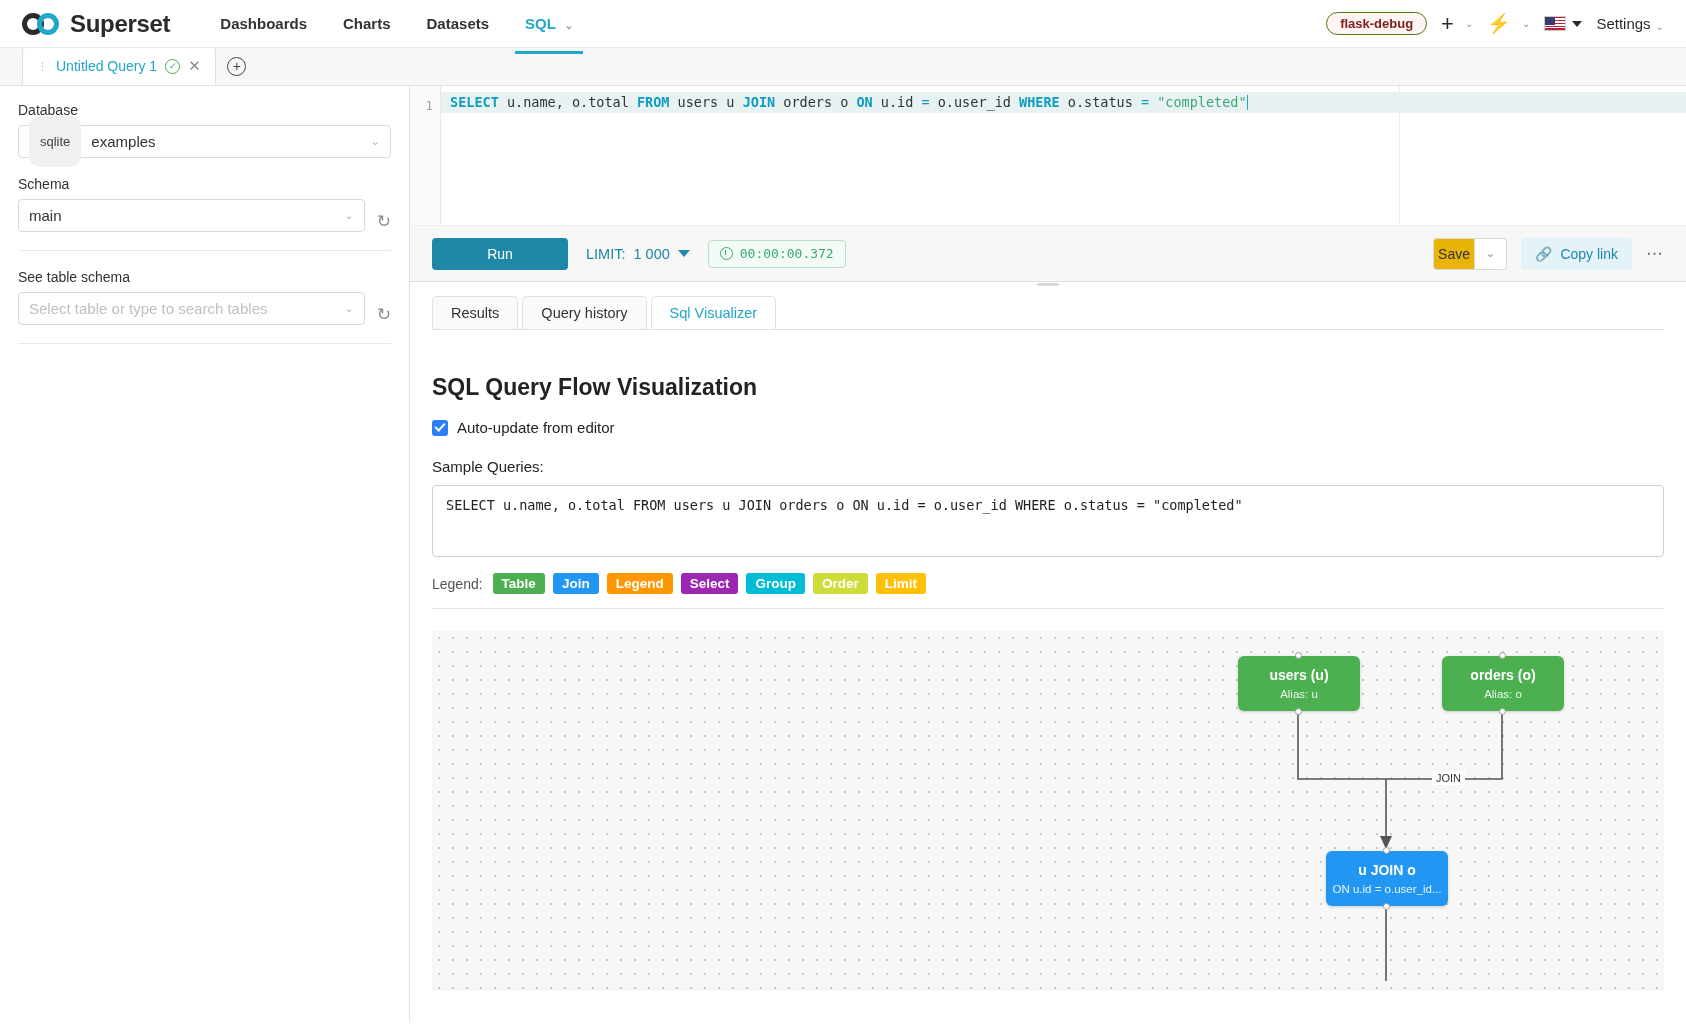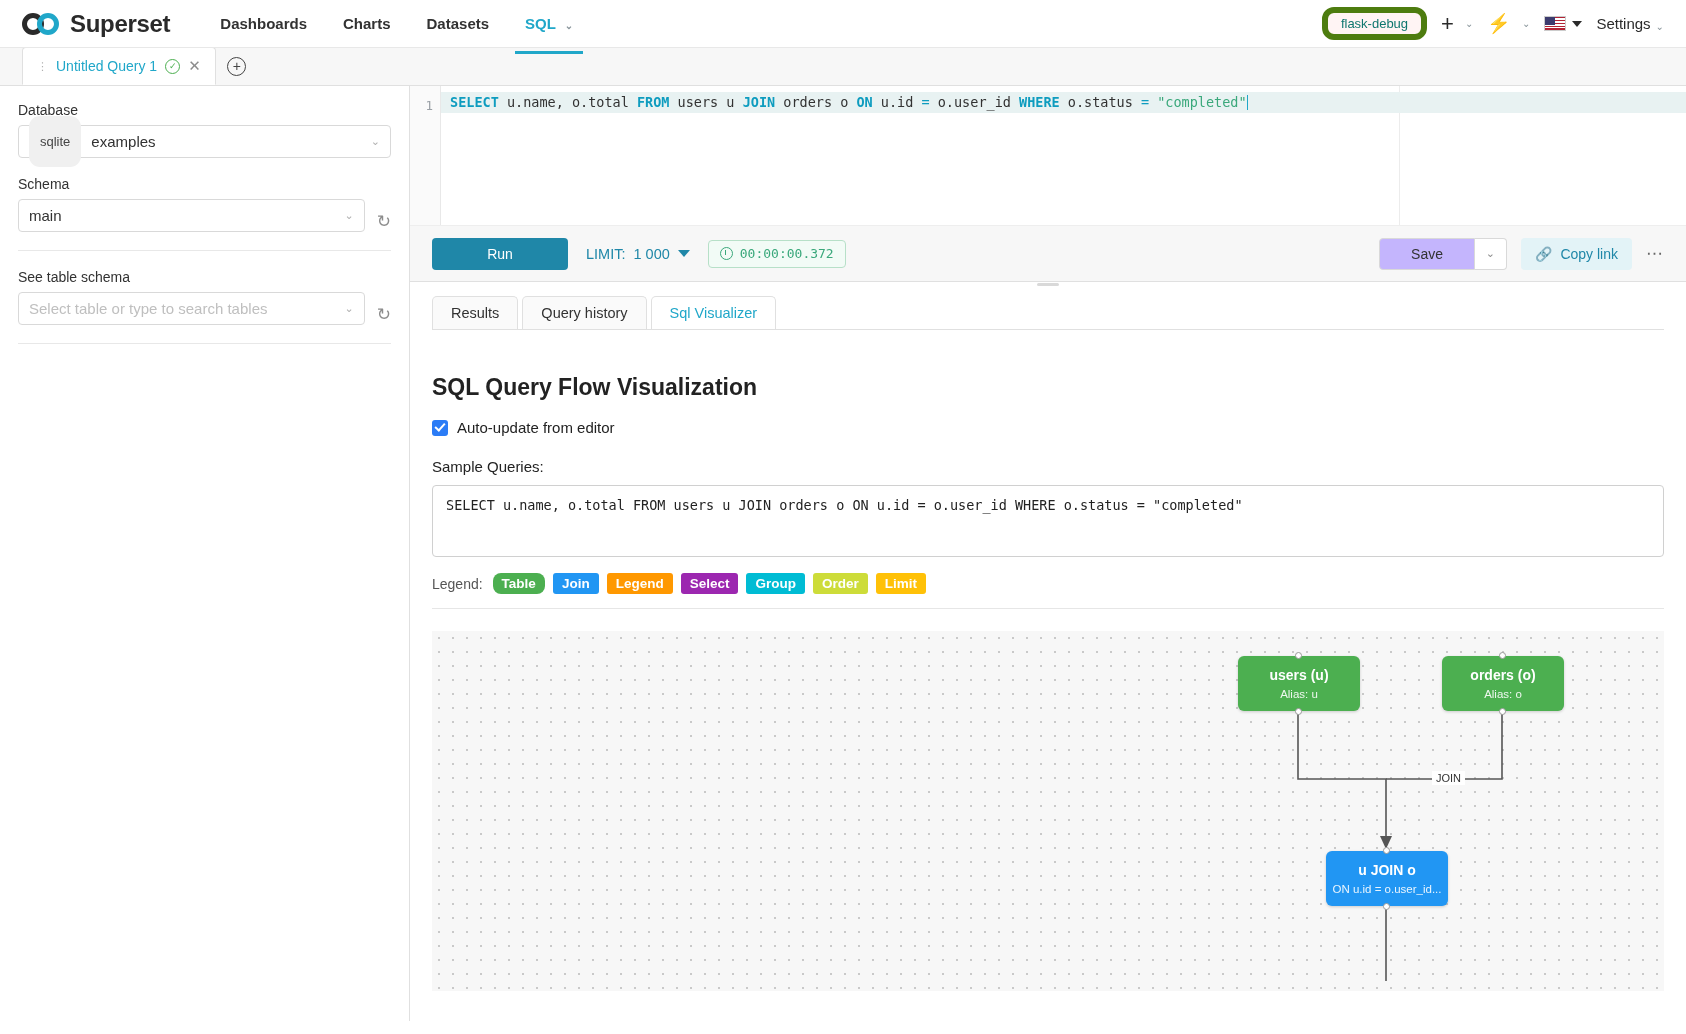--- a/index.html
+++ b/index.html
@@ -30,22 +30,22 @@
     padding:0 18px; height:61px; line-height:61px; font-size:15px;
     color:#323232; cursor:pointer; position:relative;font-weight:bold;
   }
   .navlink.active{ color:#20a7c9; }
   .navlink.active:after{
     content:""; position:absolute; left:8px; right:8px; bottom:0; height:3px; background:#20a7c9;
   }
   .caret{ font-size:10px; margin-left:5px; color:#879399; }
   .nav-right{ margin-left:auto; display:flex; align-items:center; gap:14px; }
   .debug-badge{
-    border:6px solid #4d7c0f; color:#0f766e; background:#fff4f4;
-    border-radius:12px; padding:3px 13px; font-size:13px;
+    border:1px solid #4d7c0f; color:#7f1d1d; background:#fff4f4;
+    border-radius:12px; padding:3px 13px; font-size:13px;font-weight:bold;
   }
   .icon-btn{ display:flex; align-items:center; gap:6px; cursor:pointer; color:#2a2a2a; }
   .plus-glyph{ font-size:22px; line-height:1; font-weight:300; }
   .bolt-glyph{ font-size:19px; line-height:1; }
   .flag{
     width:22px; height:15px; position:relative; overflow:hidden; border:1px solid #ccc;
     background:linear-gradient(to bottom,#b22234 0 11%,#fff 11% 22%,#b22234 22% 33%,#fff 33% 44%,
                #b22234 44% 55%,#fff 55% 66%,#b22234 66% 77%,#fff 77% 88%,#b22234 88% 100%);
   }
   .flag:before{ content:""; position:absolute; left:0; top:0; width:10px; height:8px; background:#3c3b6e; }
@@ -133,21 +133,21 @@
   .timer{
     border:1px solid #b7e0c8; background:#f2fbf6; color:#3aa87b; border-radius:4px;
     height:28px; display:flex; align-items:center; gap:7px; padding:0 11px;
     font-family:"DejaVu Sans Mono", monospace; font-size:13px;
   }
   .clock{ width:13px;height:13px;border:1.5px solid #3aa87b;border-radius:50%; position:relative;}
   .clock:after{content:"";position:absolute;left:4.5px;top:2px;width:1.2px;height:4.5px;background:#3aa87b;}
   .runbar-right{ margin-left:auto; display:flex; align-items:center; gap:14px; }
   .save-group{ display:flex; }
   .save-btn{
-    border:1px solid #d9d9d9; background:#c4b5fd; height:32px; padding:0 31px; font-size:14px;
+    border:1px solid #d9d9d9; background:#eab308; height:32px; padding:0 4px; font-size:14px;
     border-radius:4px 0 0 4px; cursor:pointer; font-family:inherit; color:#323232;
   }
   .save-caret{
     border:1px solid #d9d9d9; border-left:none; background:#fff; height:32px; width:32px;
     border-radius:0 4px 4px 0; cursor:pointer; display:flex; align-items:center; justify-content:center;
     color:#8c8c8c; font-size:11px;
   }
   .copylink{
     background:#e3f3f7; color:#1f87a8; border:none; height:32px; padding:0 14px; border-radius:4px;
     font-size:14px; cursor:pointer; display:flex; align-items:center; gap:8px; font-family:inherit;
@@ -366,21 +366,21 @@
         <span class="chk"></span>
         <span class="chk-label">Auto-update from editor</span>
       </div>
 
       <div class="sec-label">Sample Queries:</div>
 
       <textarea class="sql-box" style="">SELECT u.name, o.total FROM users u JOIN orders o ON u.id = o.user_id WHERE o.status = "completed"</textarea>
 
       <div class="legend-row">
         <span class="legend-label">Legend:</span>
-        <span class="chip" style="background: rgb(76, 175, 80); border-radius: 8px;">Table</span>
+        <span class="chip" style="background: rgb(76, 175, 80);">Table</span>
         <span class="chip" style="background: rgb(33, 150, 243);">Join</span>
         <span class="chip" style="background: rgb(255, 152, 0);">Legend</span>
         <span class="chip" style="background: rgb(156, 39, 176);">Select</span>
         <span class="chip" style="background: rgb(0, 188, 212);">Group</span>
         <span class="chip" style="background: rgb(205, 220, 57);">Order</span>
         <span class="chip" style="background: rgb(255, 193, 7);">Limit</span>
       </div>
 
       <div class="canvas">
         <svg width="1180" height="360" style="position:absolute;left:0;top:0;">

